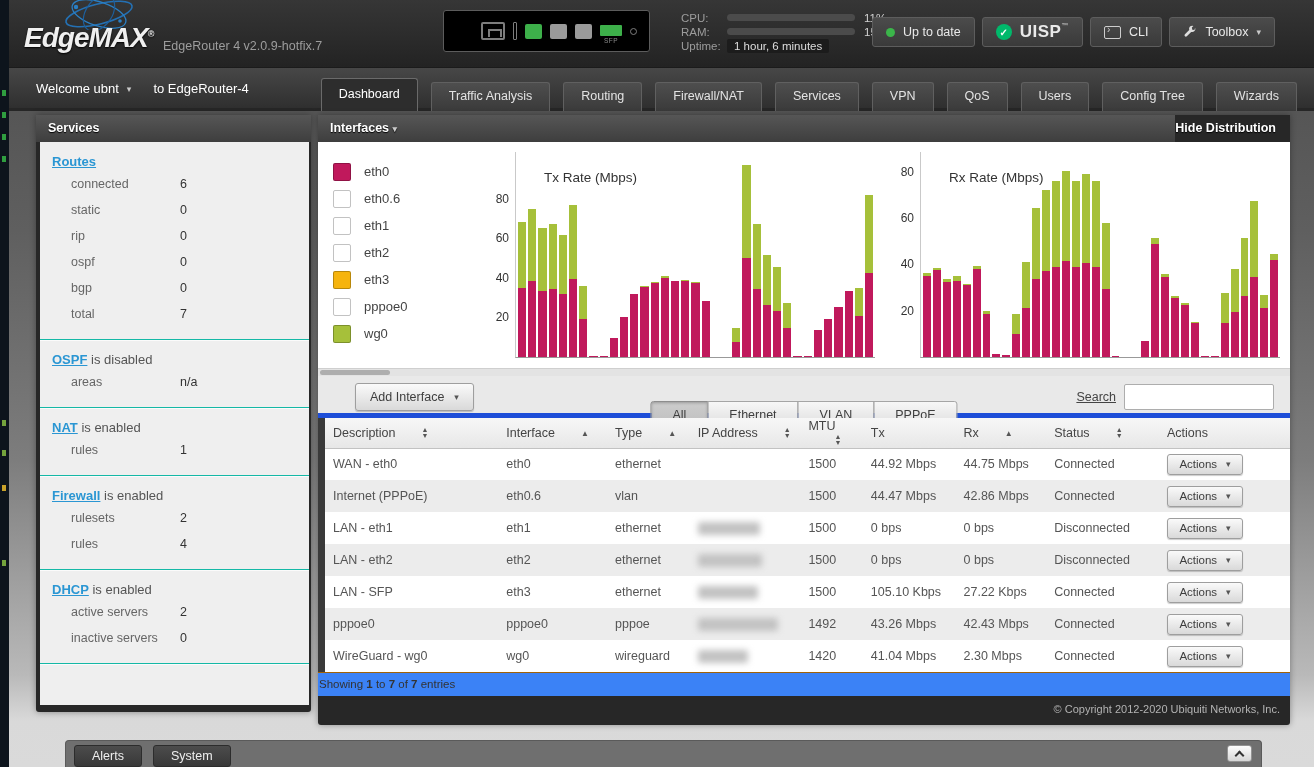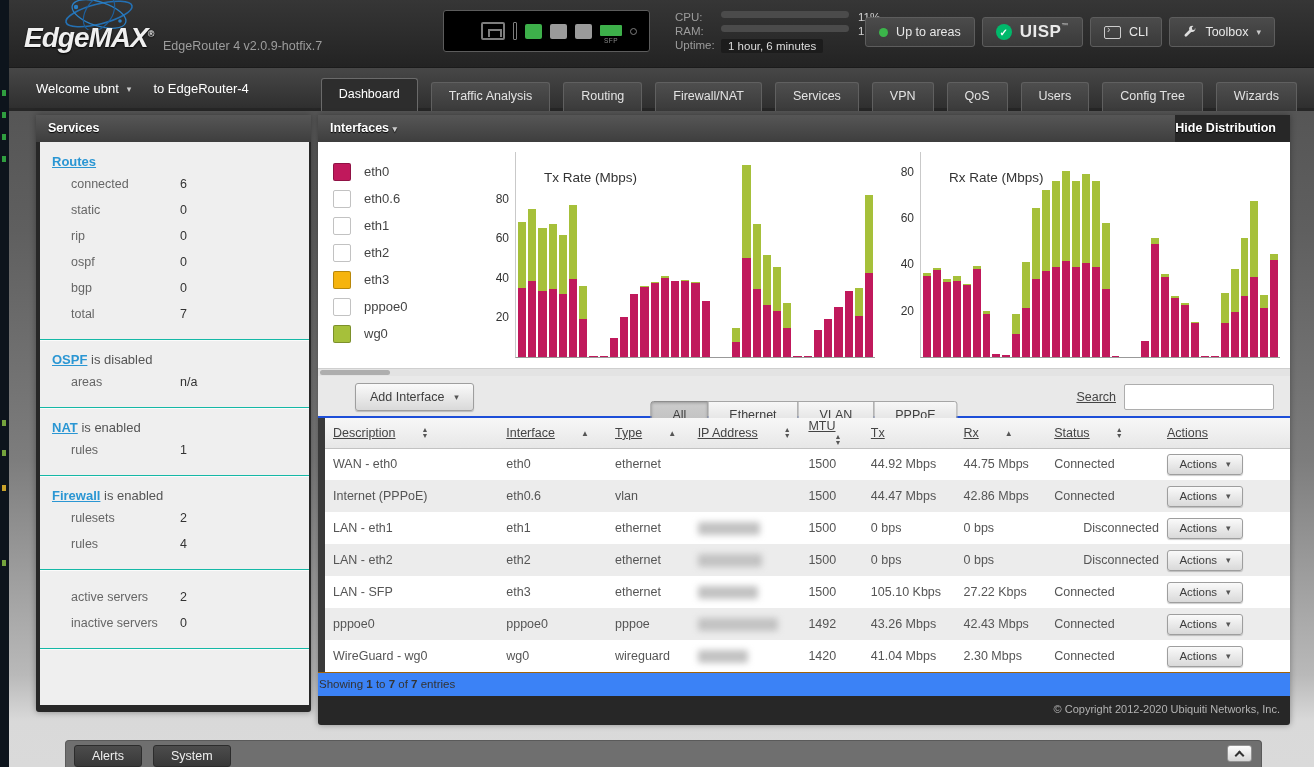--- a/index.html
+++ b/index.html
@@ -31,21 +31,21 @@
   .port-div { width:4px; height:18px; border:1px solid #7d7d7d; border-radius:1px; }
   .port { width:17px; height:15px; border-radius:2px; }
   .port.green { background:#3db04a; }
   .port.gray { background:#9a9a9a; }
   .sfp-wrap { display:flex; flex-direction:column; align-items:center; gap:1px; margin-top:6px; }
   .port-sfp { width:22px; height:11px; border-radius:1px; background:#3db04a; }
   .sfp-label { font-size:6.5px; color:#8b8b8b; letter-spacing:0.5px; }
   .port-led { width:7px; height:7px; border:1.5px solid #7d7d7d; border-radius:50%; }
 
   .stats { position:absolute; left:666px; top:11px; width:230px; }
-  .stat-row { display:flex; align-items:flex-start; height:13px; margin-bottom:1px; }
+  .stat-row { display:flex; align-items:center; height:13px; margin-bottom:1px;margin-left:6px; }
   .stat-label { width:46px; font-size:11.5px; color:#9c9c9c; }
   .bar-track { width:128px; height:7px; background:#4b4b4b; border-radius:4px; overflow:hidden; }
   .bar-fill { height:7px; background:#2f9fd8; border-radius:4px; }
   .stat-value { margin-left:9px; font-size:11.5px; color:#d2d2d2; }
   .uptime-chip { font-size:11.5px; color:#ddd; background:#1c1c1c; padding:1px 7px; border-radius:2px; }
 
   .top-buttons { position:absolute; right:39px; top:17px; display:flex; gap:7px; }
   .tb-btn { height:30px; display:flex; align-items:center; gap:8px; padding:0 13px; cursor:pointer;
     background:linear-gradient(#4b4b4b,#3a3a3a); border:1px solid #5d5d5d; border-radius:3px;
     color:#e9e9e9; font-size:12.5px; }
@@ -99,47 +99,47 @@
   .plot-0 { left:197px; } .plot-1 { left:602px; }
   .plot-title { position:absolute; left:28px; top:18px; font-size:13.5px; color:#333; }
   .ytick { position:absolute; right:100%; margin-right:7px; font-size:12px; color:#333; transform:translateY(50%); }
   .bars { position:absolute; left:2px; right:2px; top:0; bottom:0; display:flex; align-items:flex-end; gap:2px; }
   .bar { flex:1; display:flex; flex-direction:column; justify-content:flex-end; }
   .seg { width:100%; }
 
   .hscroll { height:8px; background:#e3e3e3; border-top:1px solid #cfcfcf; position:relative; }
   .hscroll-handle { position:absolute; left:2px; top:1px; width:70px; height:5px; background:#aeaeae; border-radius:3px; }
 
-  .controls { position:relative; height:42px; background:#e9e9e9; border-bottom:2px solid #1d4ed8; }
+  .controls { position:relative; height:42px; background:#e9e9e9; border-bottom:5px solid #1d4ed8; }
   .btn { background:linear-gradient(#fafafa,#d9d9d9); border:1px solid #9e9e9e; border-radius:3px;
     color:#3e3e3e; cursor:pointer; box-shadow:0 1px 1px rgba(0,0,0,0.2); }
   .add-btn { position:absolute; left:37px; top:7px; height:28px; padding:0 14px; display:flex; align-items:center; gap:10px; font-size:12.5px; }
   .add-btn .caret, .actions-btn .caret, .filter .caret { color:#555; }
   .filter-group { position:absolute; left:50%; transform:translateX(-50%); top:25px; display:flex; }
   .filter { height:28px; line-height:26px; padding:0 21px; font-size:12.5px; color:#3e3e3e; cursor:pointer;
     background:linear-gradient(#f7f7f7,#dcdcdc); border:1px solid #a5a5a5; margin-left:-1px; }
   .filter:first-child { border-radius:3px 0 0 3px; margin-left:0; }
   .filter:last-child { border-radius:0 3px 3px 0; }
   .filter.active { background:linear-gradient(#cdcdcd,#bdbdbd); box-shadow:inset 0 1px 3px rgba(0,0,0,0.25); border-color:#8d8d8d; }
   .search-wrap { position:absolute; right:16px; top:8px; display:flex; align-items:center; gap:8px; }
   .search-label { font-size:12.5px; color:#444;text-decoration:underline; }
   .search-input { width:150px; height:26px; border:1px solid #adadad; border-radius:2px; background:#fff; padding:0 6px; font-size:12.5px; }
 
   .table-zone { position:relative; background:#fff; }
   .gutter { position:absolute; left:0; top:0; bottom:24px; width:7px; background:#3a3a3a; z-index:5; }
   table.iface { width:calc(100% - 7px); margin-left:7px; border-collapse:collapse; table-layout:fixed; }
   table.iface th { height:30px; text-align:left; padding-left:8px; font-weight:normal; font-size:12.5px; color:#444;
-    background:linear-gradient(#f7f7f7,#e7e7e7); border-bottom:1px solid #c2c2c2; cursor:pointer;text-decoration:underline; }
+    background:linear-gradient(#f7f7f7,#e7e7e7); border-bottom:1px solid #c2c2c2; cursor:pointer; }
   table.iface td { height:32px; padding-left:8px; font-size:12.5px; color:#555; }
   table.iface tr.even td { background:#ececec; }
   .sort-ic { display:inline-block; vertical-align:middle; margin-left:26px; color:#555; }
   .sort-both span { display:block; font-size:7px; line-height:6px; }
   .sort-asc { font-size:8px; }
   .st-connected { color:#4c9a4c; }
-  .st-disconnected { color:#ef9140;text-align:right; }
+  .st-disconnected { color:#ef9140; }
   .blur-ip { display:inline-block; height:13px; background:#c2c2c2; border-radius:2px; filter:blur(3px); vertical-align:middle; }
   .actions-btn { height:21px; width:76px; display:flex; align-items:center; justify-content:center; gap:9px; font-size:11.5px; }
   .tfoot { height:24px; line-height:23px; background:#3b82f6; border-top:1px solid #a16207; padding-left:1px;
     font-size:11.5px; color:#333; }
   .tfoot b { font-weight:bold; }
   .copyright { height:29px; line-height:27px; text-align:right; padding-right:10px; color:#b3b3b3; font-size:11px; }
 
   
   .dock { position:absolute; left:65px; top:740px; width:1197px; height:27px; background:#6f6f6f;
     border:1px solid #5a5a5a; border-bottom:none; border-radius:4px 4px 0 0; }
@@ -198,21 +198,21 @@
       </div>
       <div class="stat-row">
         <span class="stat-label">Uptime:</span>
         <span class="uptime-chip">1 hour, 6 minutes</span>
       </div>
     </div>
 
     <div class="top-buttons">
       <div class="tb-btn">
         <span class="dot-green"></span>
-        <span>Up to areas</span>
+        <span>Up to date</span>
       </div>
       <div class="tb-btn">
         <span class="uisp-check">✓</span>
         <span class="uisp-word"><span>UISP</span><span class="uisp-tm">™</span></span>
       </div>
       <div class="tb-btn">
         <span class="cli-icon"></span>
         <span>CLI</span>
       </div>
       <div class="tb-btn">
@@ -294,20 +294,21 @@
           <div class="svc-row">
             <span class="lbl">rulesets</span>
             <span class="val">2</span>
           </div>
           <div class="svc-row">
             <span class="lbl">rules</span>
             <span class="val">4</span>
           </div>
         </div>
         <div class="svc-section">
+          <div class="svc-title"><span class="svc-link">DHCP</span><span> is enabled</span></div>
           <div class="svc-row">
             <span class="lbl">active servers</span>
             <span class="val">2</span>
           </div>
           <div class="svc-row">
             <span class="lbl">inactive servers</span>
             <span class="val">0</span>
           </div>
         </div>
       </div>

